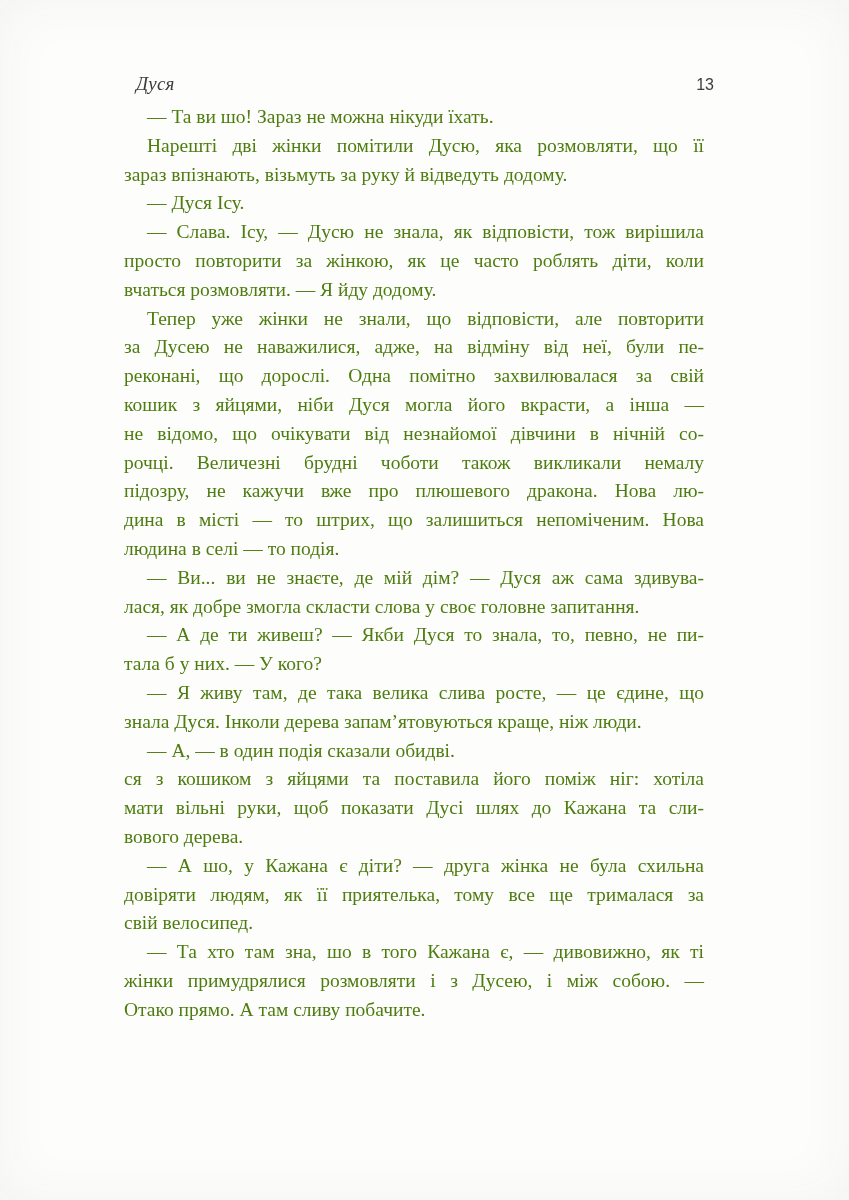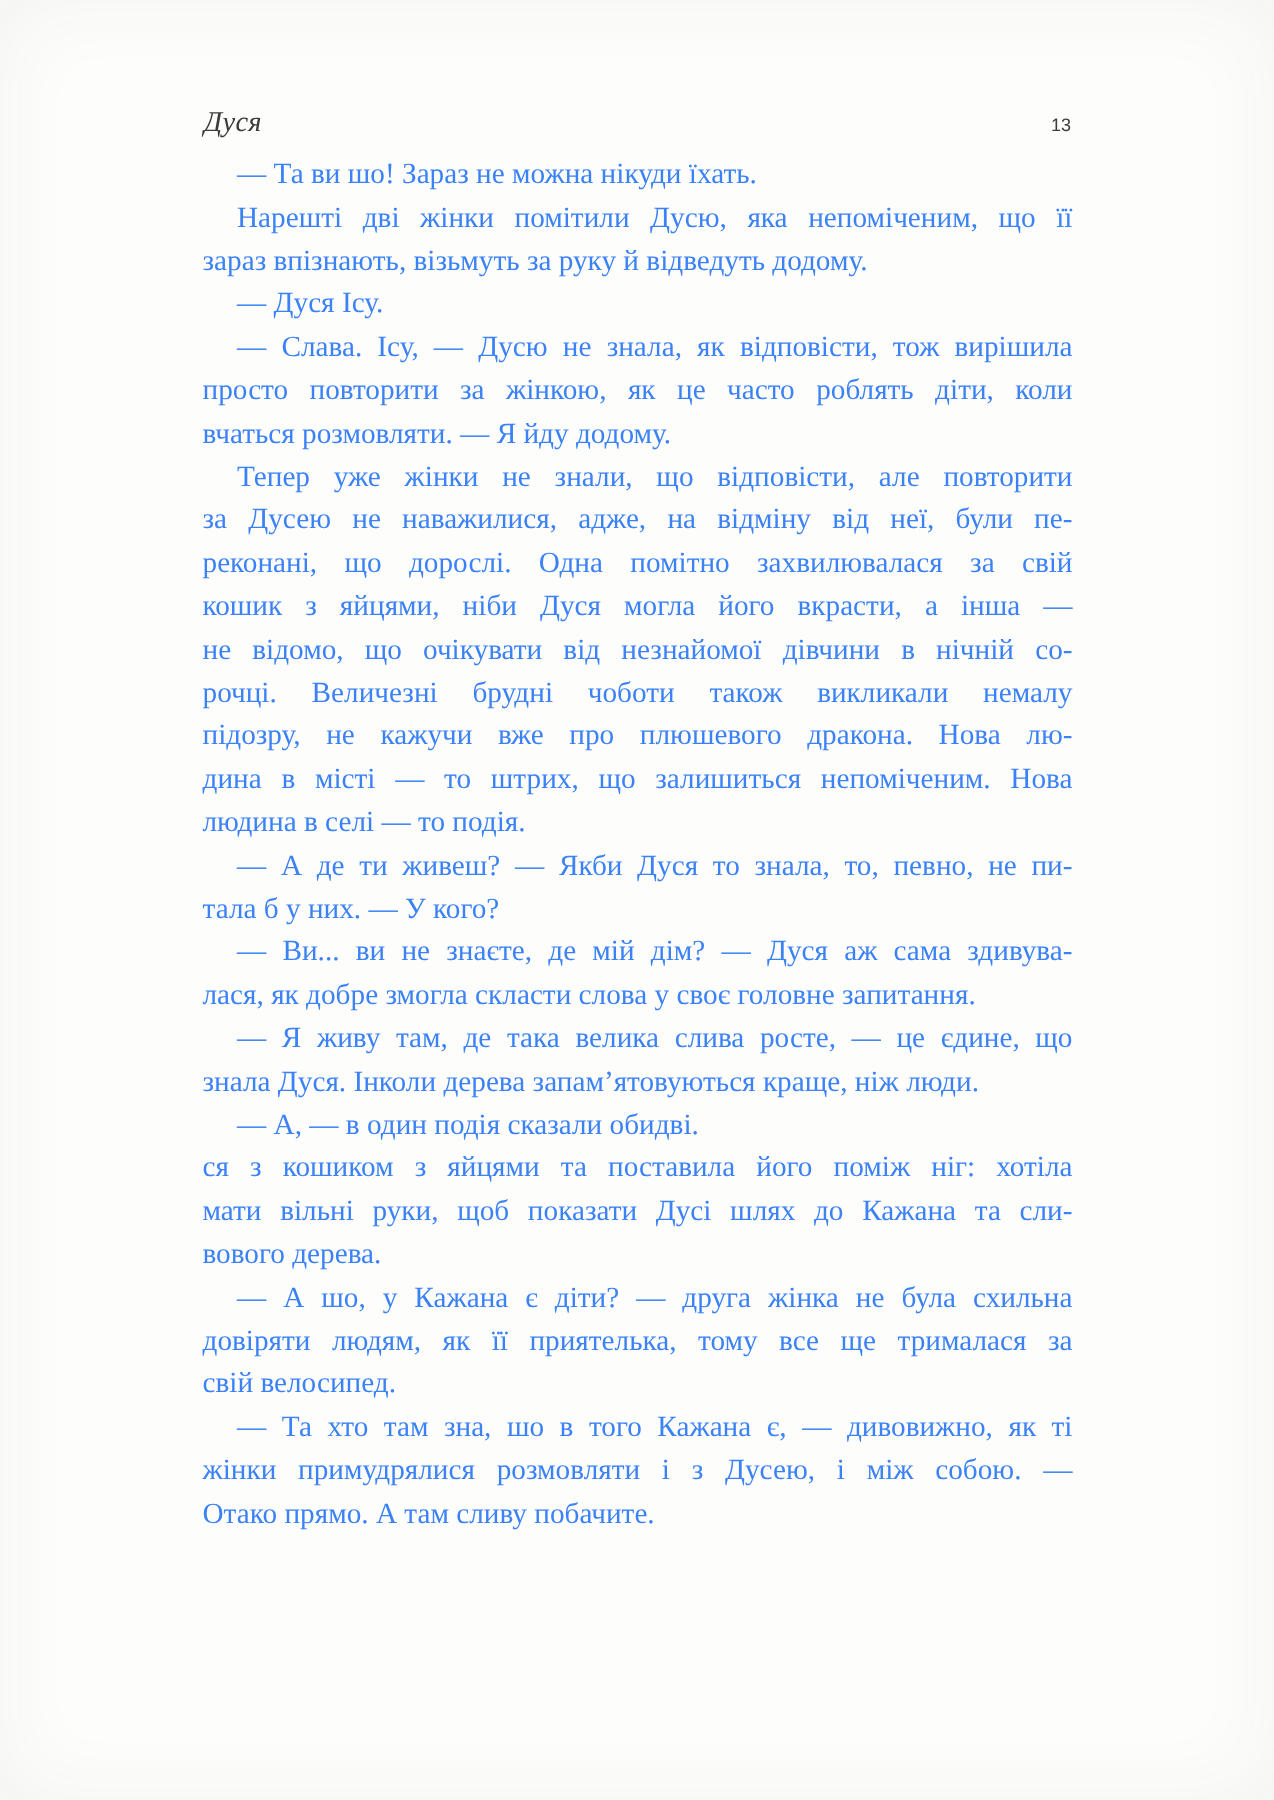--- a/index.html
+++ b/index.html
@@ -22,28 +22,28 @@
     color: #3c3c3c;
     gap: 47px;
   }
   .rh-title {
     font-style: italic;
     font-size: 19px;
     letter-spacing: 0.2px;
   }
   .rh-number {
     font-family: "Liberation Sans", sans-serif;
-    font-size: 12px;
+    font-size: 16px;
     color: #3c3c3c;
     margin-top: 20px;
   }
   .body-text {
     position: absolute;
-    left: 135px; top: 103px; width: 580px;
-    color: #3b82f6;
+    left: 124px; top: 103px; width: 580px;
+    color: #4d7c0f;
     font-size: 19.5px;
     line-height: 28.8px;
   }
   .para { margin: 0; }
   .line {
     text-align: justify;
     text-align-last: justify;
     text-justify: inter-word;
     white-space: normal;
     height: 28.8px;
@@ -59,21 +59,21 @@
   <header class="running-head">
     <span class="rh-title">Дуся</span>
     <span class="rh-number">13</span>
   </header>
 
   <main class="body-text">
       <div class="para">
         <div class="line first pend">— Та ви шо! Зараз не можна нікуди їхать.</div>
       </div>
       <div class="para">
-        <div class="line first">Нарешті дві жінки помітили Дусю, яка непоміченим, що її</div>
+        <div class="line first">Нарешті дві жінки помітили Дусю, яка розмовляти, що її</div>
         <div class="line pend">зараз впізнають, візьмуть за руку й відведуть додому.</div>
       </div>
       <div class="para">
         <div class="line first pend">— Дуся Ісу.</div>
       </div>
       <div class="para">
         <div class="line first">— Слава. Ісу, — Дусю не знала, як відповісти, тож вирішила</div>
         <div class="line">просто повторити за жінкою, як це часто роблять діти, коли</div>
         <div class="line pend">вчаться розмовляти. — Я йду додому.</div>
       </div>
@@ -82,26 +82,26 @@
         <div class="line">за Дусею не наважилися, адже, на відміну від неї, були пе-</div>
         <div class="line">реконані, що дорослі. Одна помітно захвилювалася за свій</div>
         <div class="line">кошик з яйцями, ніби Дуся могла його вкрасти, а інша —</div>
         <div class="line">не відомо, що очікувати від незнайомої дівчини в нічній со-</div>
         <div class="line">рочці. Величезні брудні чоботи також викликали немалу</div>
         <div class="line">підозру, не кажучи вже про плюшевого дракона. Нова лю-</div>
         <div class="line">дина в місті — то штрих, що залишиться непоміченим. Нова</div>
         <div class="line pend">людина в селі — то подія.</div>
       </div>
       <div class="para">
+        <div class="line first">— Ви... ви не знаєте, де мій дім? — Дуся аж сама здивува-</div>
+        <div class="line pend">лася, як добре змогла скласти слова у своє головне запитання.</div>
+      </div>
+      <div class="para">
         <div class="line first">— А де ти живеш? — Якби Дуся то знала, то, певно, не пи-</div>
         <div class="line pend">тала б у них. — У кого?</div>
-      </div>
-      <div class="para">
-        <div class="line first">— Ви... ви не знаєте, де мій дім? — Дуся аж сама здивува-</div>
-        <div class="line pend">лася, як добре змогла скласти слова у своє головне запитання.</div>
       </div>
       <div class="para">
         <div class="line first">— Я живу там, де така велика слива росте, — це єдине, що</div>
         <div class="line pend">знала Дуся. Інколи дерева запам’ятовуються краще, ніж люди.</div>
       </div>
       <div class="para">
         <div class="line first pend">— А, — в один подія сказали обидві.</div>
       </div>
       <div class="para">
         <div class="line">ся з кошиком з яйцями та поставила його поміж ніг: хотіла</div>

